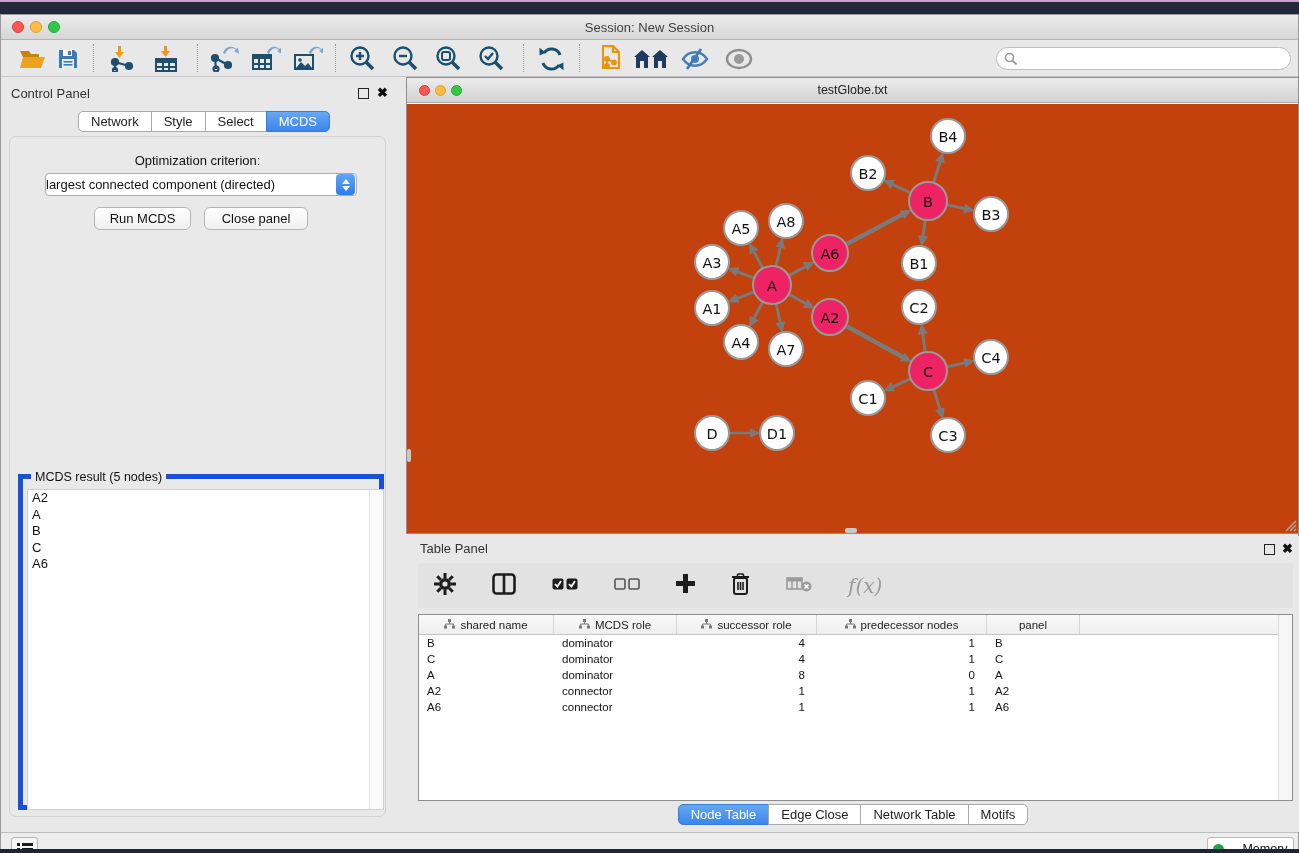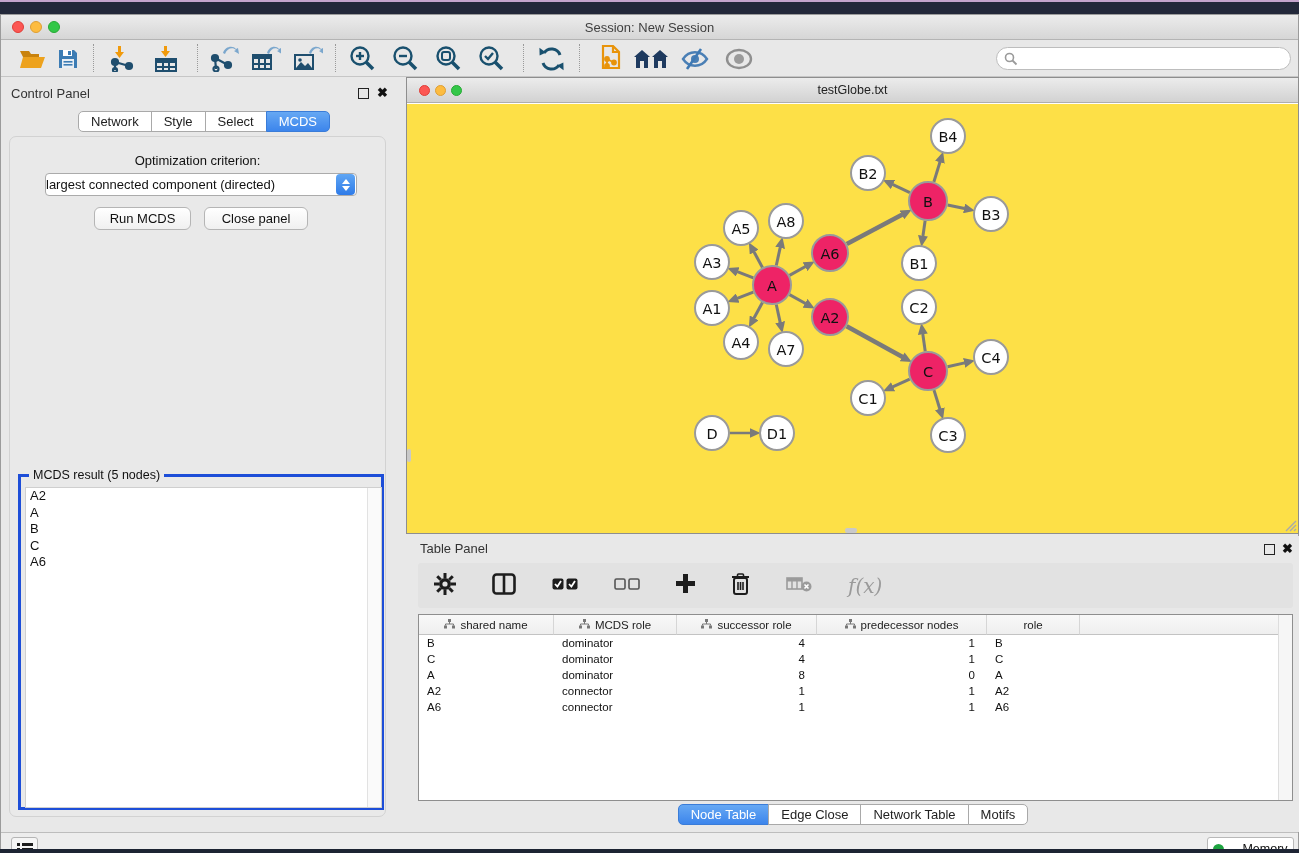--- a/index.html
+++ b/index.html
@@ -42,33 +42,33 @@
     border:1px solid #ababab; border-radius:4px; display:flex; align-items:center; }
   #criterion-select .val { font-size:13px; color:#111; flex:1;
     white-space:nowrap; overflow:hidden; }
   .stepper { width:19px; height:21px; margin-right:1px; border-radius:4px;
     background:linear-gradient(#5fa6f4,#2f7be8); display:flex; flex-direction:column;
     align-items:center; justify-content:center; gap:2px; }
   .stepper .up { width:0; height:0; border-left:4px solid transparent; border-right:4px solid transparent; border-bottom:5px solid #fff; }
   .stepper .dn { width:0; height:0; border-left:4px solid transparent; border-right:4px solid transparent; border-top:5px solid #fff; }
   .push-btn { height:23px; background:linear-gradient(#ffffff,#f0f0f0); border:1px solid #b5b5b5;
     border-radius:6px; font-size:13px; color:#111; display:flex; align-items:center; justify-content:center; }
-  #mcds-group { left:8px; top:337px; width:366px; height:336px; border:3px solid #1d4ed8;text-decoration:underline; }
+  #mcds-group { left:8px; top:337px; width:366px; height:336px; border:5px solid #1d4ed8;text-decoration:underline; }
   #mcds-legend { left:8px; top:-9px; background:#e9e9e9; padding:0 4px; font-size:12.5px; color:#111; }
   #mcds-list { left:4px; top:10px; width:357px; height:321px; background:#fff; border:1px solid #cfcfcf; }
   #mcds-scroll { right:0; top:0; width:14px; height:100%; background:#fafafa; border-left:1px solid #e2e2e2; }
   .mcds-item { font-size:13px; color:#111; line-height:16.5px; padding-left:4px; }
 
   
   #net-window { left:405px; top:62px; width:893px; height:457px; background:#fff;
     border:1px solid #8e8e8e; }
   #net-titlebar { left:0; top:0; width:100%; height:25px;
     background:linear-gradient(#ececec,#d2d2d2); border-bottom:1px solid #aeaeae; }
   #net-title { width:100%; text-align:center; top:5px; font-size:12.5px; color:#222; }
-  #net-canvas { left:0; top:26px; width:891px; height:429px; background:#fde047; overflow:hidden; }
+  #net-canvas { left:0; top:26px; width:891px; height:429px; background:#c2410c; overflow:hidden; }
   #graph-svg text { font-family:"DejaVu Sans", sans-serif; }
   #net-grip { right:1px; bottom:1px; }
   #net-vthumb { left:0; top:345px; width:4px; height:13px; background:#c9c9c9; border-radius:2px; }
   #net-hthumb { left:438px; bottom:0px; width:12px; height:5px; background:#c9c9c9; border-radius:2px; }
 
   
   #table-panel { left:405px; top:521px; width:894px; height:296px; background:#e8e8e8; }
   #tp-title { left:14px; top:5px; font-size:13px; color:#333; }
   #tp-toolbar { left:12px; top:27px; width:875px; height:45px; background:#e2e2e2;
     border-radius:3px; display:flex; align-items:center; gap:36px; padding-left:16px; }
@@ -545,21 +545,21 @@
                 <g stroke="#777" stroke-width="1">
                   <line x1="5.5" y1="3" x2="5.5" y2="5"></line>
                   <line x1="1.5" y1="5" x2="9.5" y2="5"></line>
                   <line x1="1.5" y1="5" x2="1.5" y2="6.5"></line>
                   <line x1="9.5" y1="5" x2="9.5" y2="6.5"></line>
                 </g>
               </svg></span>
             <span>predecessor nodes</span>
           </div>
           <div class="th" style="width: 93px;">
-            <span>role</span>
+            <span>panel</span>
           </div>
           <div class="th fill"></div>
         </div>
       <div id="tbl-body">
           <div class="tr">
             <div class="td l" style="width: 135px;">B</div>
             <div class="td l" style="width: 123px;">dominator</div>
             <div class="td r" style="width: 140px;">4</div>
             <div class="td r" style="width: 170px;">1</div>
             <div class="td l" style="width: 93px;">B</div>

